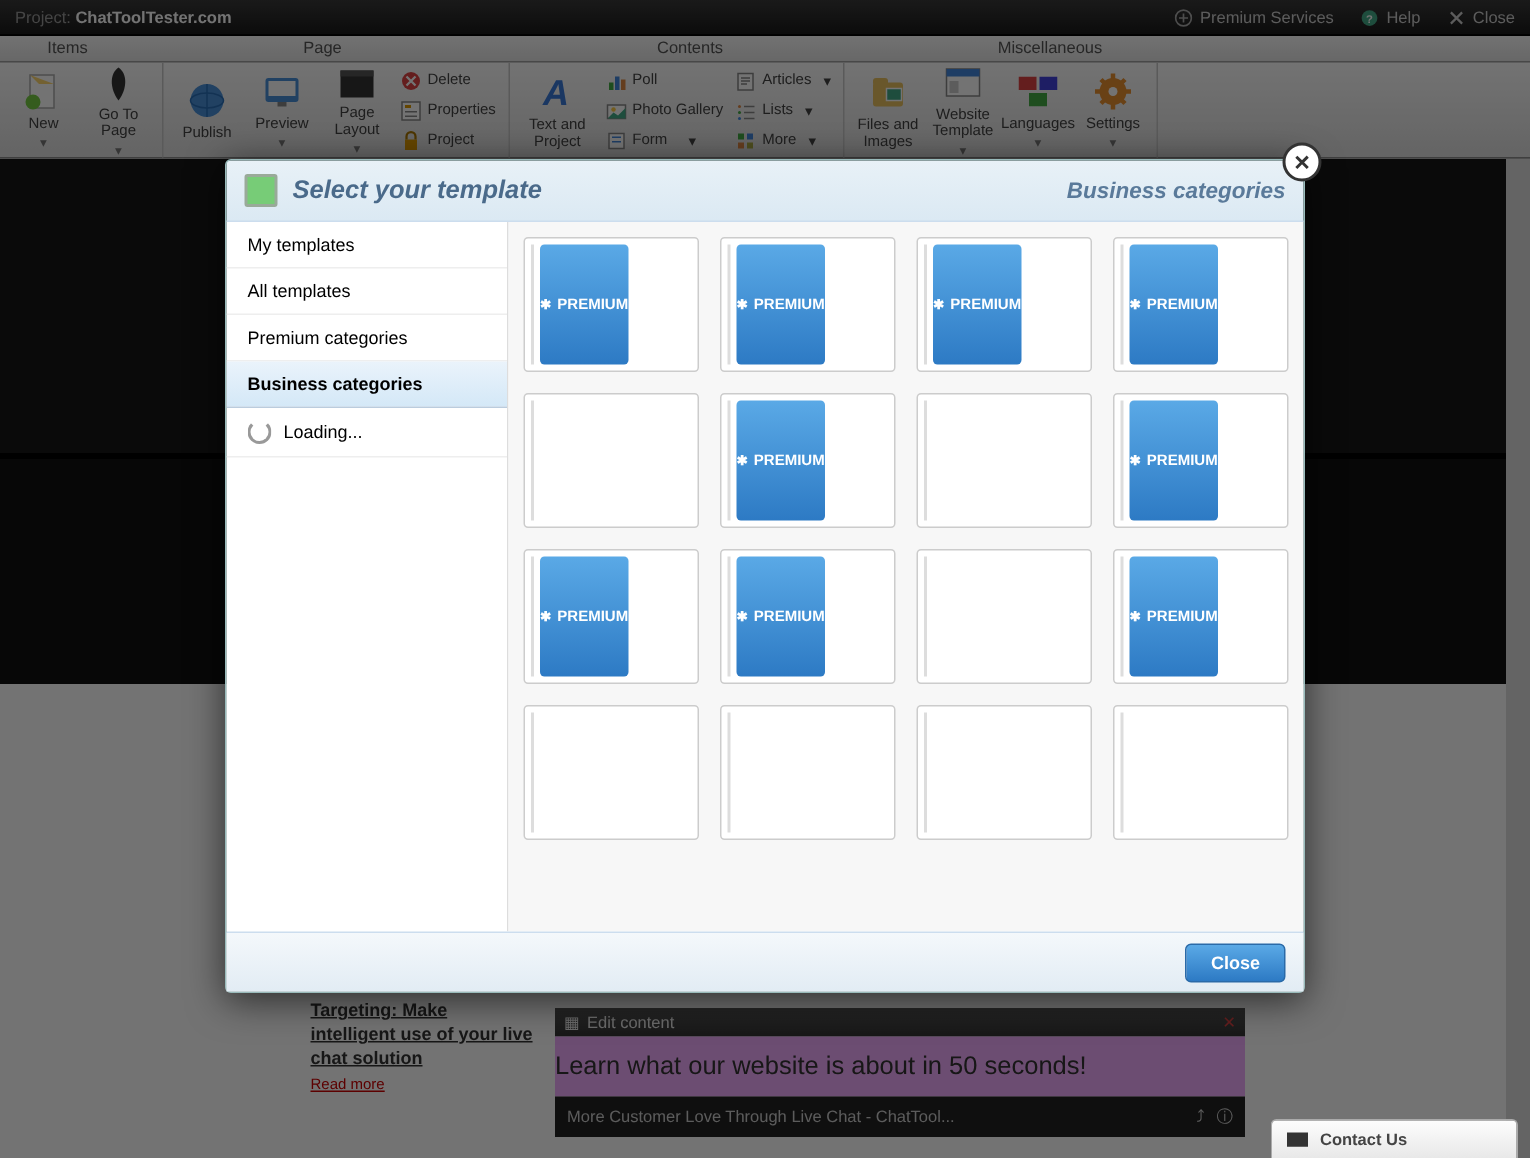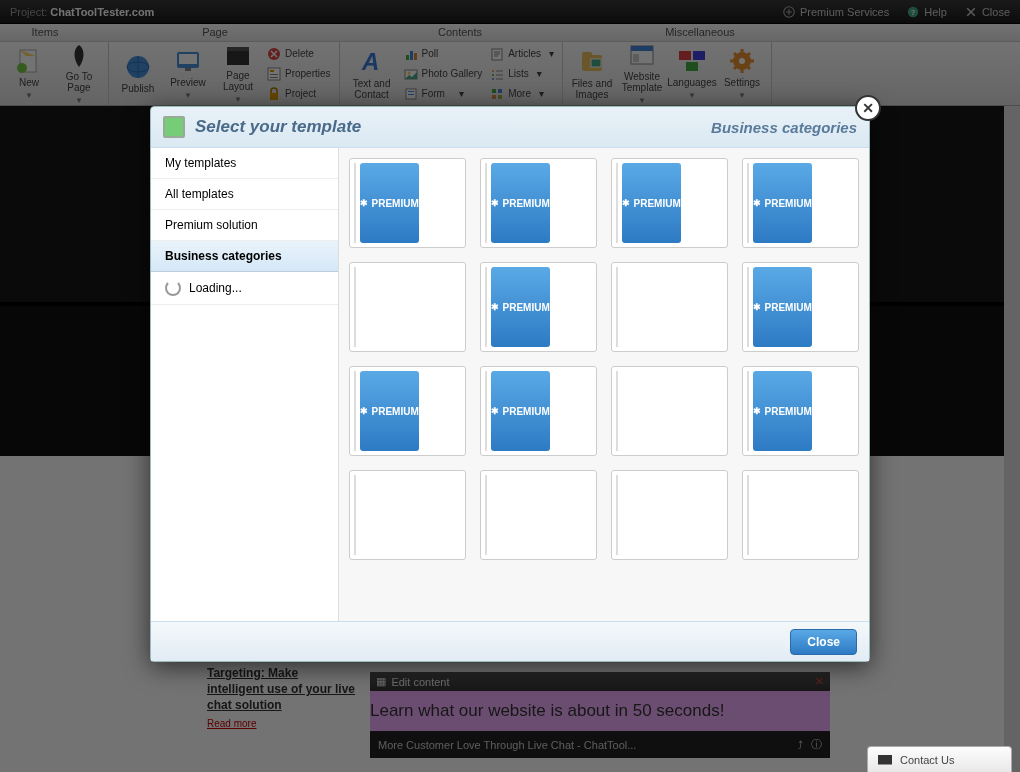--- a/index.html
+++ b/index.html
@@ -51,21 +51,21 @@
   .sidebar .load::before{content:"";width:12px;height:12px;border:2px solid #999;border-top-color:transparent;border-radius:50%;display:inline-block;margin-right:2px}
   .grid-wrap{flex:1;background:#f7f7f7;overflow-y:scroll;padding:10px}
   .grid{display:grid;grid-template-columns:repeat(4,1fr);gap:14px}
   .tpl{background:#fff;border:1px solid #ccc;border-radius:3px;padding:4px;display:flex;flex-direction:row;gap:4px;cursor:pointer}
   .tpl .thumb{height:80px;border:1px solid #ddd}
   .tpl .badge{background:linear-gradient(#5aa9e6,#2d7ac4);color:#fff;font-size:10px;font-weight:bold;text-align:center;padding:3px 0;border-radius:3px;display:flex;align-items:center;justify-content:center;gap:4px}
   .tpl .badge::before{content:"✱";font-size:9px}
   .modal-foot{height:40px;background:linear-gradient(#f4f8fb,#e2ecf4);border-top:1px solid #cde;display:flex;align-items:center;justify-content:flex-end;padding:0 12px}
   .btn-close{background:linear-gradient(#5aa9e6,#2d7ac4);color:#fff;font-size:12px;font-weight:bold;padding:5px 16px;border:1px solid #2a6aa8;border-radius:4px;cursor:pointer}
   
-  .contact{position:absolute;right:8px;bottom:0;width:145px;height:26px;background:linear-gradient(#fdfdfd,#e8e8e8);border:1px solid #aaa;border-bottom:none;border-radius:4px 4px 0 0;display:flex;align-items:center;gap:8px;padding:0 10px;font-size:11px;font-weight:normal;color:#444;cursor:pointer}
+  .contact{position:absolute;right:8px;bottom:0;width:165px;height:26px;background:linear-gradient(#fdfdfd,#e8e8e8);border:1px solid #aaa;border-bottom:none;border-radius:4px 4px 0 0;display:flex;align-items:center;gap:8px;padding:0 10px;font-size:11px;font-weight:bold;color:#444;cursor:pointer}
   .contact .env{width:14px;height:10px;background:#333;clip-path:polygon(0 0,100% 0,100% 100%,0 100%)}
   .scrollbar-vert{position:absolute;right:0;top:106px;width:16px;bottom:0;background:#ddd}
   
   .th{width:100%;height:100%;position:relative;overflow:hidden}
   .th .bar{position:absolute;left:0;right:0}
 </style>
 </head>
 <body>
 
 <div class="topbar">
@@ -188,21 +188,21 @@
         </div>
     </div>
   </div>
   <div class="rgroup">
     <div class="rbig" style="width:56px">
       <span class="ic">
           <svg width="28" height="28">
             <text x="4" y="22" font-size="24" font-style="italic" font-weight="bold" fill="#3a7ad9">A</text>
           </svg>
         </span>
-      <span class="lab">Text and Contact</span>
+      <span class="lab">Text and Project</span>
     </div>
     <div class="rsmall-col">
       <div class="rsmall">
           <span class="ic">
             <svg width="14" height="14">
               <rect x="2" y="8" width="3" height="5" fill="#4a4"></rect>
               <rect x="6" y="4" width="3" height="9" fill="#48d"></rect>
               <rect x="10" y="6" width="3" height="7" fill="#d84"></rect>
             </svg>
           </span>
@@ -349,21 +349,21 @@
   <div class="modal-close-x">✕</div>
   <div class="modal-head">
     <span class="mic"></span>
     <span class="mtitle">Select your template</span>
     <span class="mcat">Business categories</span>
   </div>
   <div class="modal-body">
     <div class="sidebar">
       <div class="item">My templates</div>
       <div class="item">All templates</div>
-      <div class="item">Premium solution</div>
+      <div class="item">Premium categories</div>
       <div class="item sel">Business categories</div>
       <div class="item load">
           <span>Loading...</span>
         </div>
     </div>
     <div class="grid-wrap">
       <div class="grid" id="tpl-grid">
           <div class="tpl">
             <div class="thumb">
               <div class="th" style="background:#f4f0e8">

